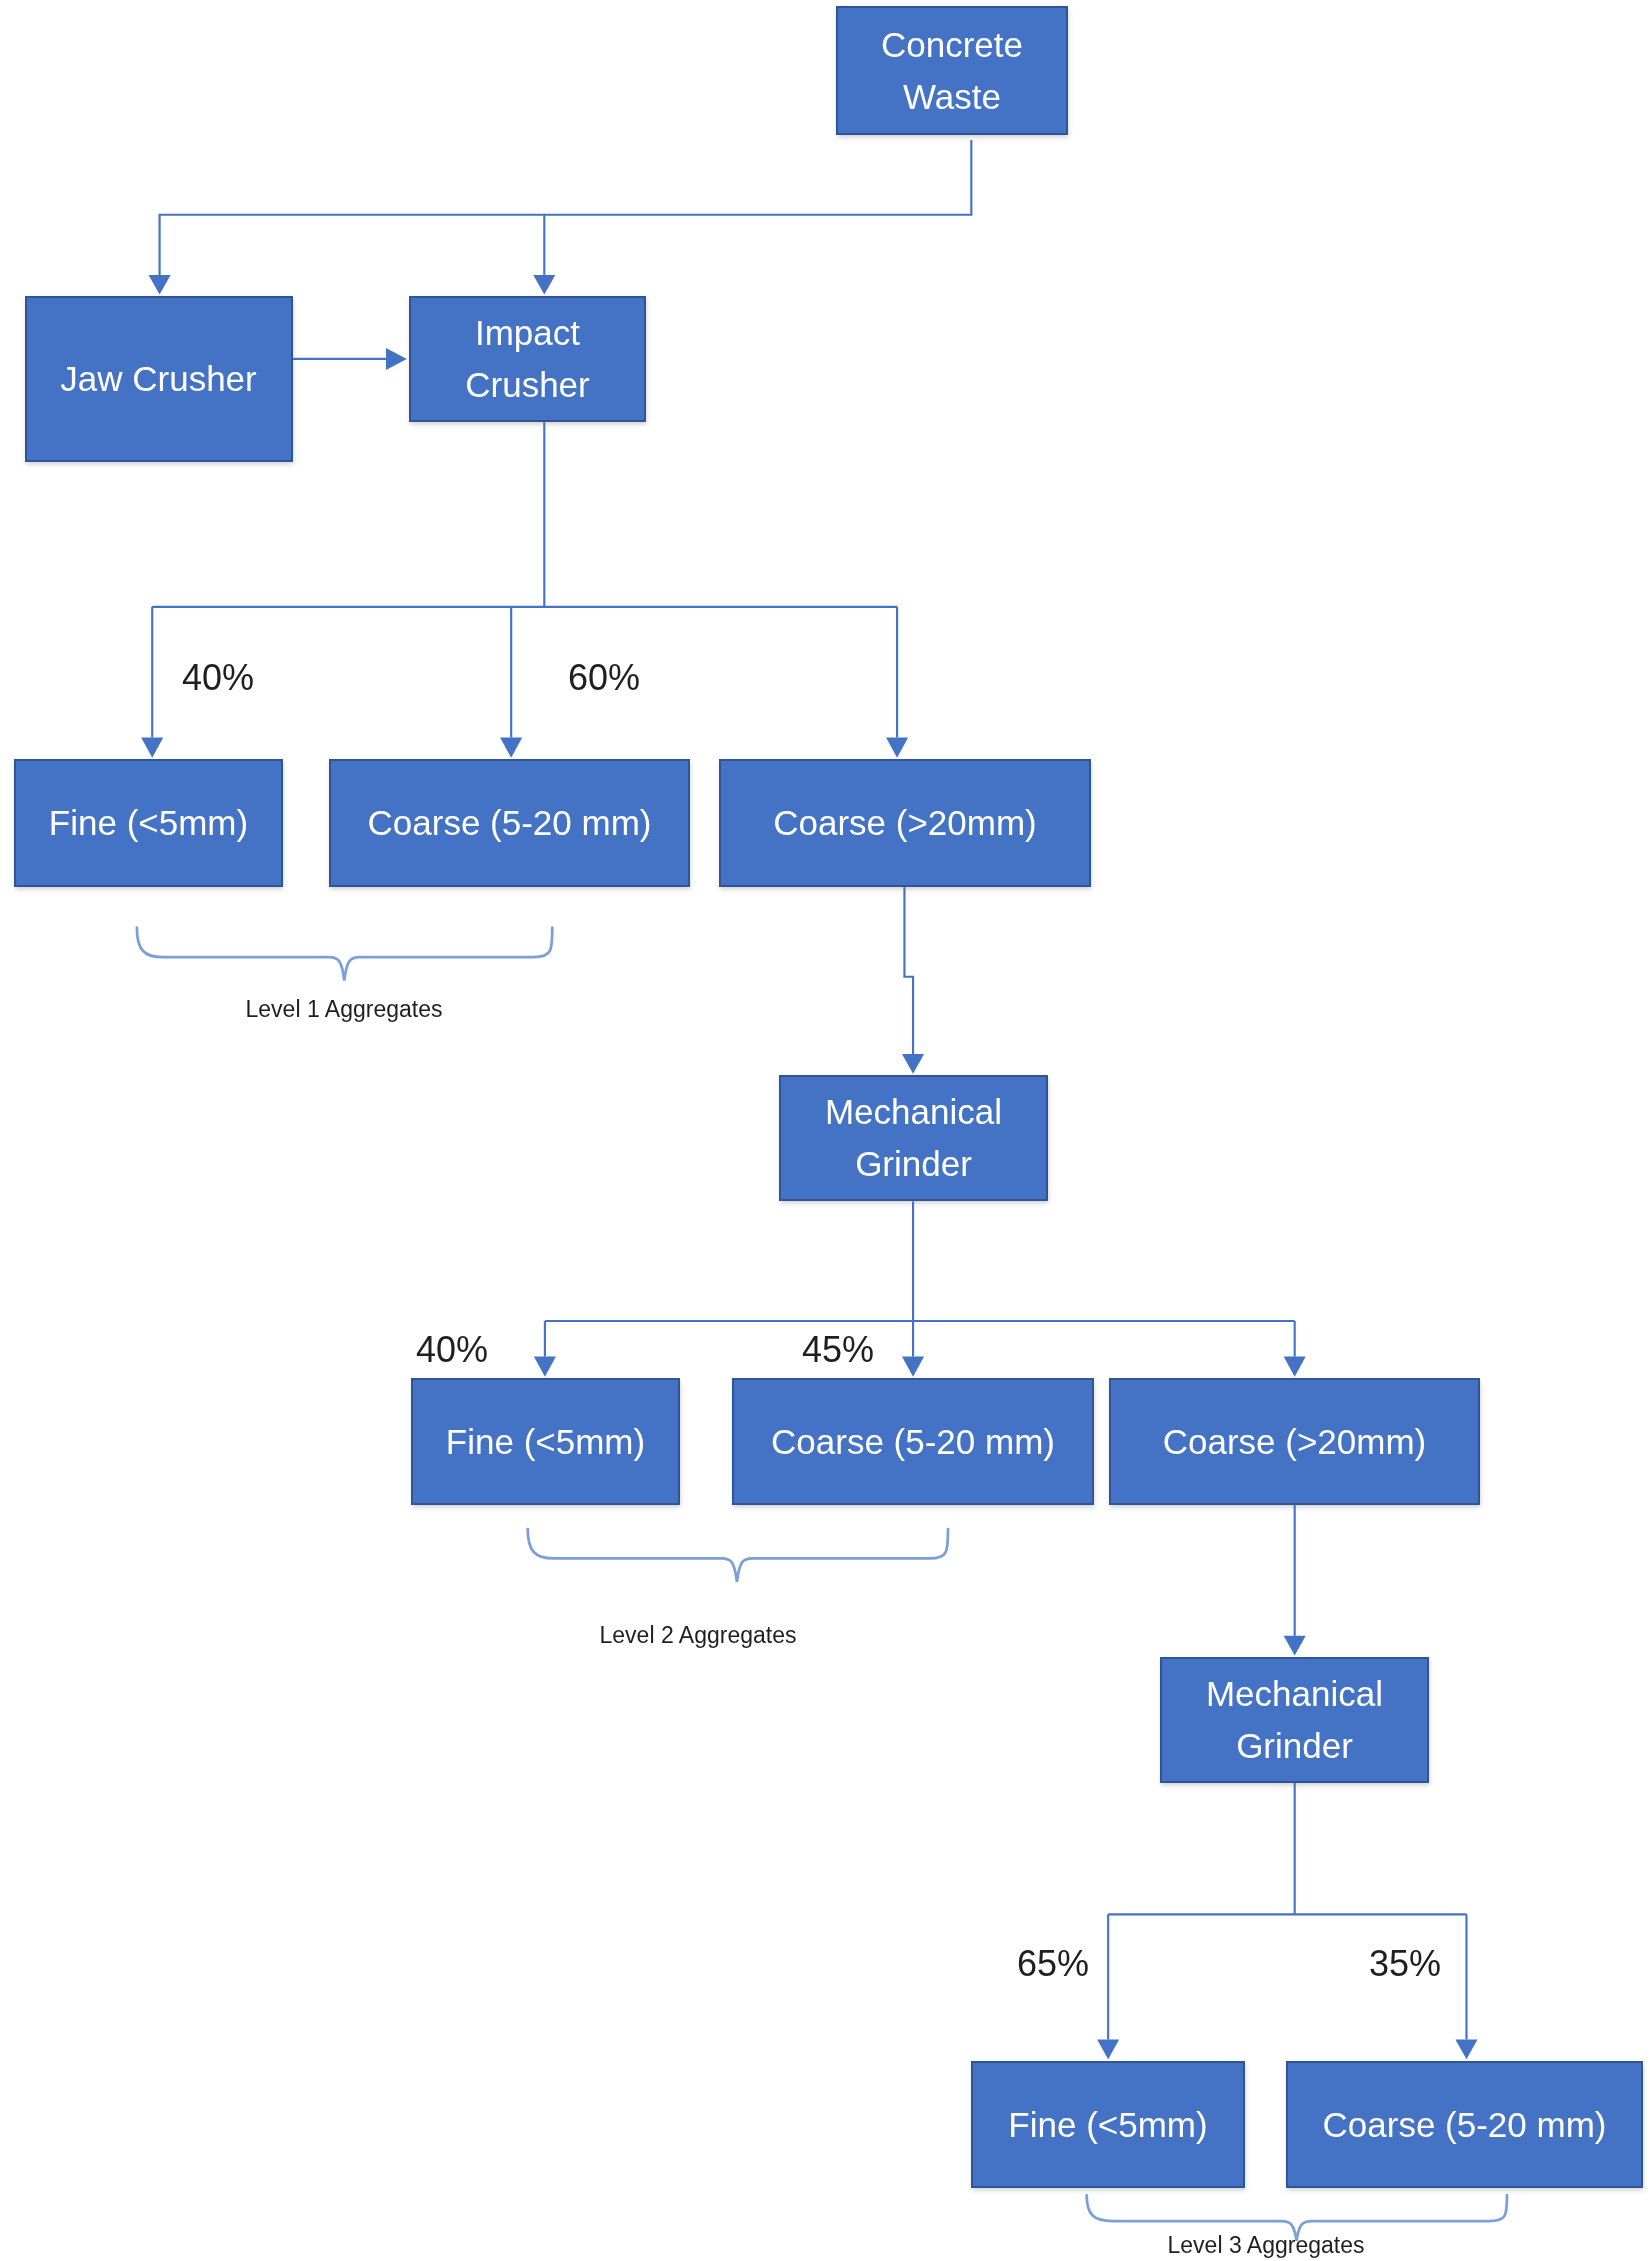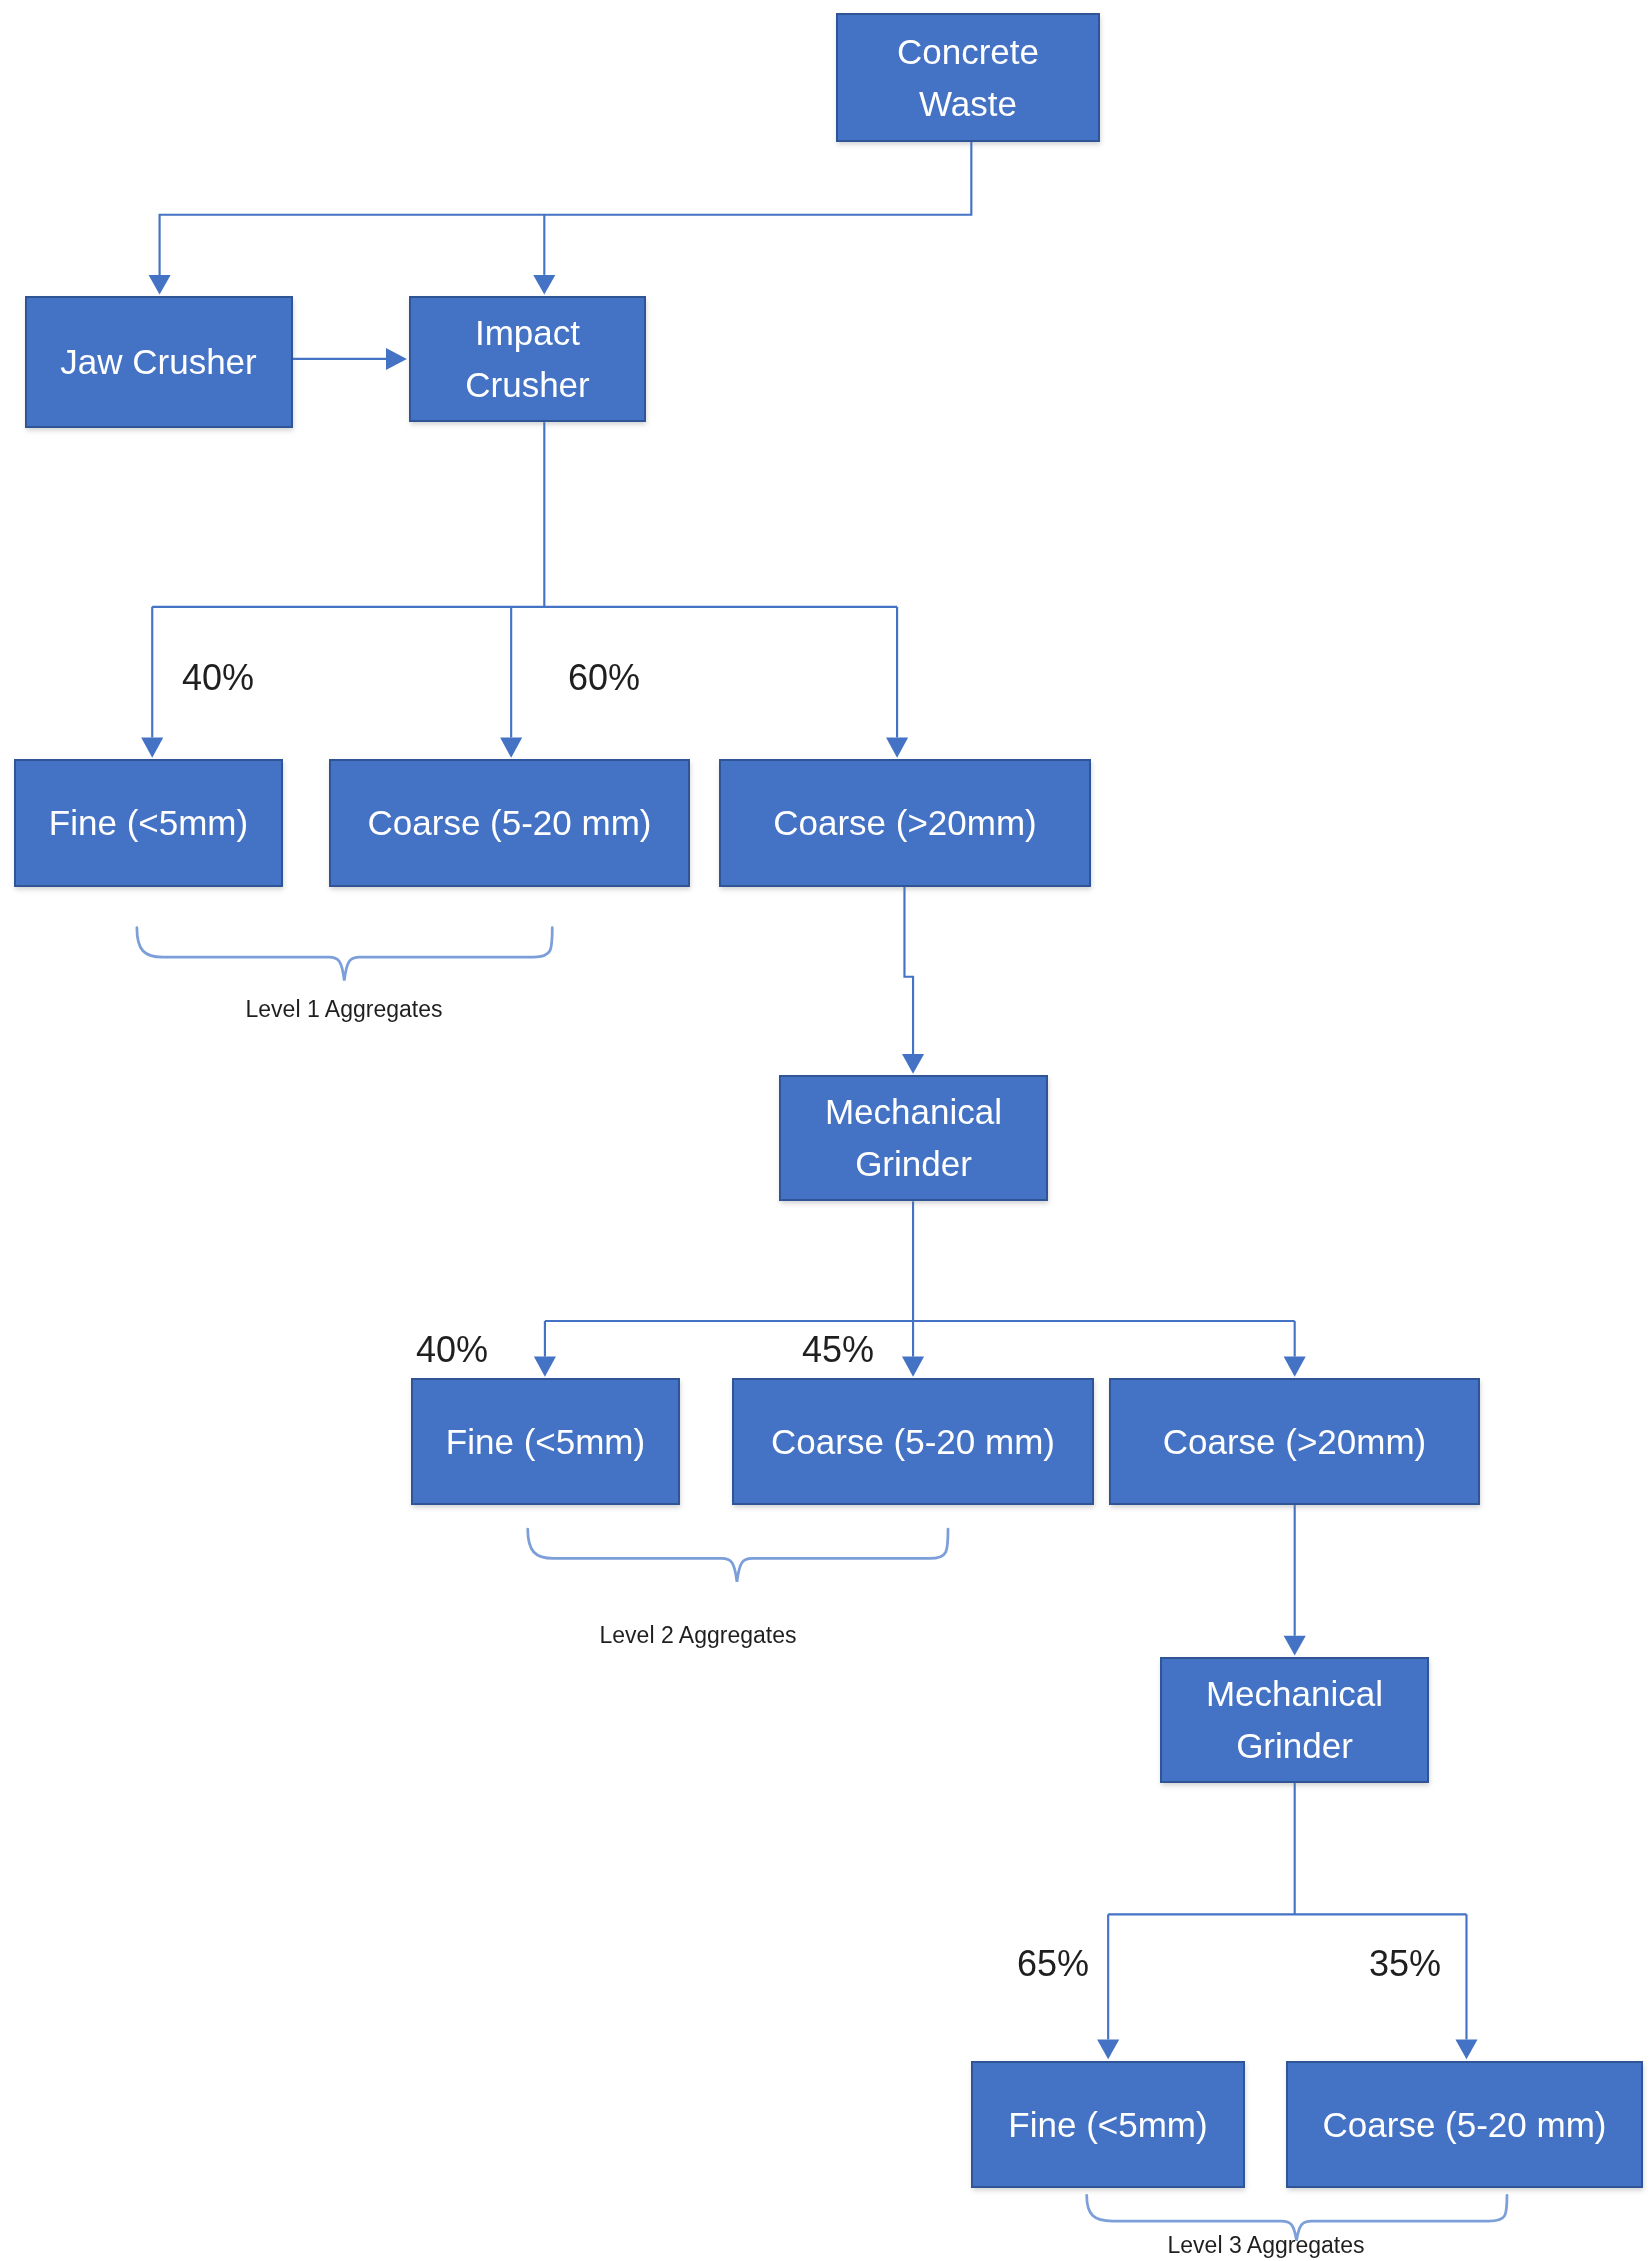--- a/index.html
+++ b/index.html
@@ -94,24 +94,24 @@
     <path class="conn" d="M1806 3120 L1806 3324"></path>
     <path class="arr" d="M1788 3324 L1824 3324 L1806 3356 Z"></path>
     <path class="conn" d="M2390 3120 L2390 3324"></path>
     <path class="arr" d="M2372 3324 L2408 3324 L2390 3356 Z"></path>
 
     <path class="brace" d="M223 1512 C223 1548 235 1560 265 1560 L536 1560 C552 1560 557 1566 561 1598 C565 1566 570 1560 586 1560 L870 1560 C900 1560 900 1548 900 1512"></path>
     <path class="brace" d="M860 2492 C860 2528 872 2540 902 2540 L1176 2540 C1192 2540 1197 2546 1201 2578 C1205 2546 1210 2540 1226 2540 L1515 2540 C1545 2540 1545 2528 1545 2492"></path>
     <path class="brace" d="M1771 3578 C1771 3610 1783 3620 1813 3620 L2088 3620 C2104 3620 2109 3626 2113 3652 C2117 3626 2122 3620 2138 3620 L2426 3620 C2456 3620 2456 3610 2456 3578"></path>
   </svg>
 
-  <div class="node" style="left:836px;top:13px;width:264px;height:129px;">Concrete
+  <div class="node" style="left:836px;top:6px;width:232px;height:129px;">Concrete
 Waste</div>
 
-  <div class="node" style="left:24.5px;top:296px;width:268px;height:132px;">Jaw Crusher</div>
+  <div class="node" style="left:24.5px;top:296px;width:268px;height:166px;">Jaw Crusher</div>
 
   <div class="node" style="left:409px;top:296px;width:237px;height:126px;">Impact
 Crusher</div>
 
   <div class="node" style="left:14px;top:759px;width:269px;height:128px;">Fine (&lt;5mm)</div>
 
   <div class="node" style="left:329px;top:759px;width:361px;height:128px;">Coarse (5-20 mm)</div>
 
   <div class="node" style="left:719px;top:759px;width:372px;height:128px;">Coarse (&gt;20mm)</div>
 

